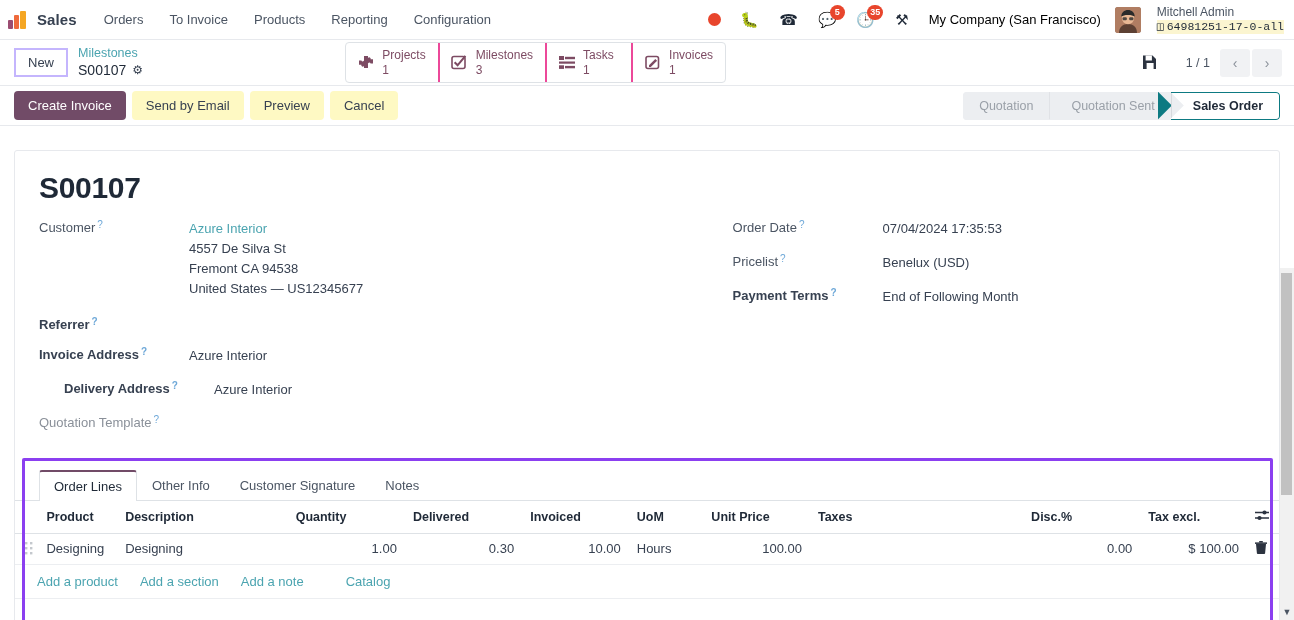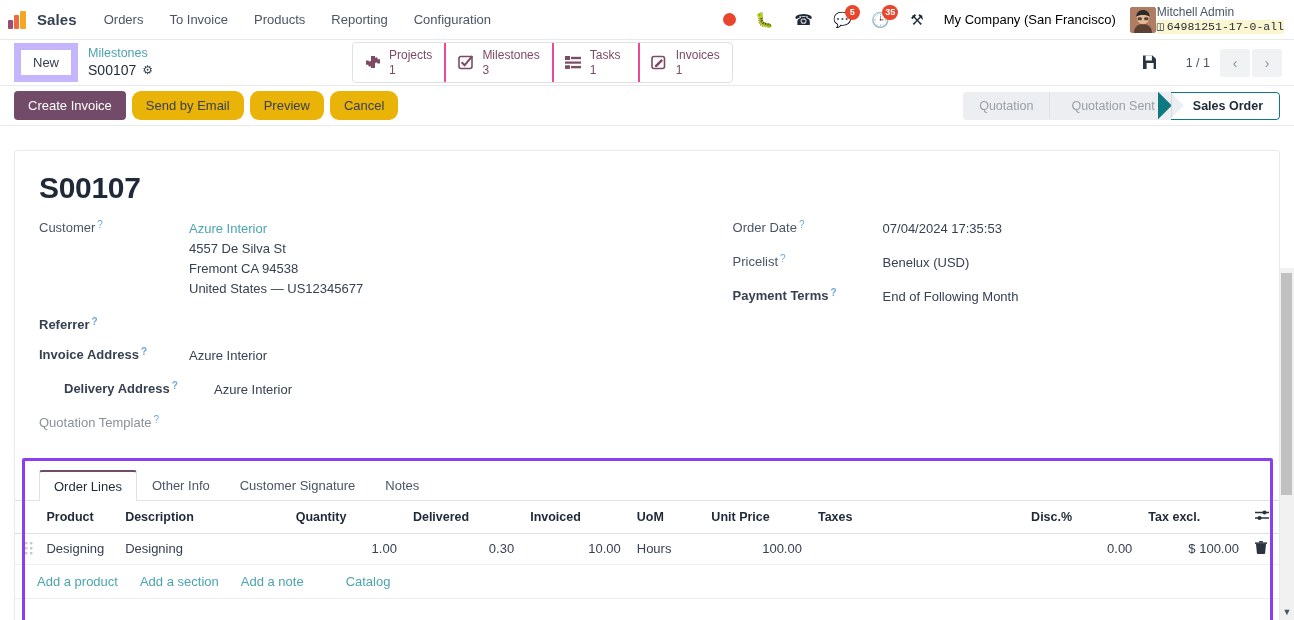--- a/index.html
+++ b/index.html
@@ -40,37 +40,37 @@
   .sysicon { position:relative; padding: 0 10px; display:flex; align-items:center; cursor:pointer; height:40px;}
   .dot-red { width:13px; height:13px; border-radius:50%; background:#e8452c; display:block;}
   .glyph { font-size:15px; color:#1f2937; line-height:1; }
   .badge {
     position:absolute; top:5px; right:2px;
     background:#e8452c; color:#fff; font-size:9px; font-weight:700;
     min-width:15px; height:15px; border-radius:8px;
     display:flex; align-items:center; justify-content:center; padding:0 3px;
   }
   .company-name { font-size:13px; color:#000000; padding:0 10px; cursor:pointer; white-space:nowrap;}
-  .user-box { display:flex; align-items:center; gap:1px; padding-left:4px; cursor:pointer;}
+  .user-box { display:flex; align-items:center; gap:16px; padding-left:4px; cursor:pointer;}
   .avatar {
     width:26px; height:26px; border-radius:3px; overflow:hidden;
     background:#8d6e63; display:block; position:relative;
   }
   .user-text { line-height:1.15; }
   .user-name { font-size:12px; color:#4b5563; }
   .user-db { font-size:11.5px; color:#1f2937; font-family:"Liberation Mono", monospace; background:#fbf5d0; display:flex; align-items:center; gap:3px;}
 
   
   .cp {
     height: 46px; display:flex; align-items:center;
     padding: 0 12px 0 14px; border-bottom:1px solid #e7e9ed;
     background:#fff; position:relative;
   }
   .btn-new {
-    border:7px solid #c4b5fd; background:#fff; color:#374151;
+    border:2px solid #c4b5fd; background:#fff; color:#374151;
     border-radius:0; font-size:13px; padding:5px 12px; cursor:pointer;
     margin-right:10px;
   }
   .breadcrumb { line-height:1.25; }
   .bc-parent { font-size:12.5px; color:#4ba4b0; cursor:pointer; display:block;}
   .bc-current { font-size:14px; color:#1f2937; display:flex; align-items:center; gap:6px;}
   .gear { font-size:12px; color:#374151; cursor:pointer;}
 
   .smart-buttons { display:flex; margin: 0 auto; border:1px solid #dee2e6; border-radius:4px; overflow:hidden; background:#fff;}
   .sb {
@@ -95,21 +95,21 @@
   
   .sheet-bar {
     height: 40px; display:flex; align-items:center; padding:0 14px;
     background:#fff; border-bottom:1px solid #e7e9ed;
   }
   .act-btn {
     font-size:13px; border-radius:4px; padding:6px 13px; cursor:pointer;
     border:1px solid transparent; margin-right:6px; white-space:nowrap;
   }
   .act-primary { background:#714b67; color:#fff; }
-  .act-sec { background:#eab308; color:#374151;border-radius:9px; }
+  .act-sec { background:#fef9c3; color:#374151; }
 
   .statusbar { margin-left:auto; display:flex; background:#eceef1; border-radius:4px; overflow:hidden; height:28px;}
   .stage {
     position:relative; display:flex; align-items:center;
     padding: 0 16px 0 22px; font-size:12.5px; color:#9aa0a8; cursor:pointer;
     background:#eceef1;
   }
   .stage:first-child { padding-left:16px; }
   .stage:not(:first-child)::before {
     content:""; position:absolute; left:0; top:0; bottom:0; width:12px;

